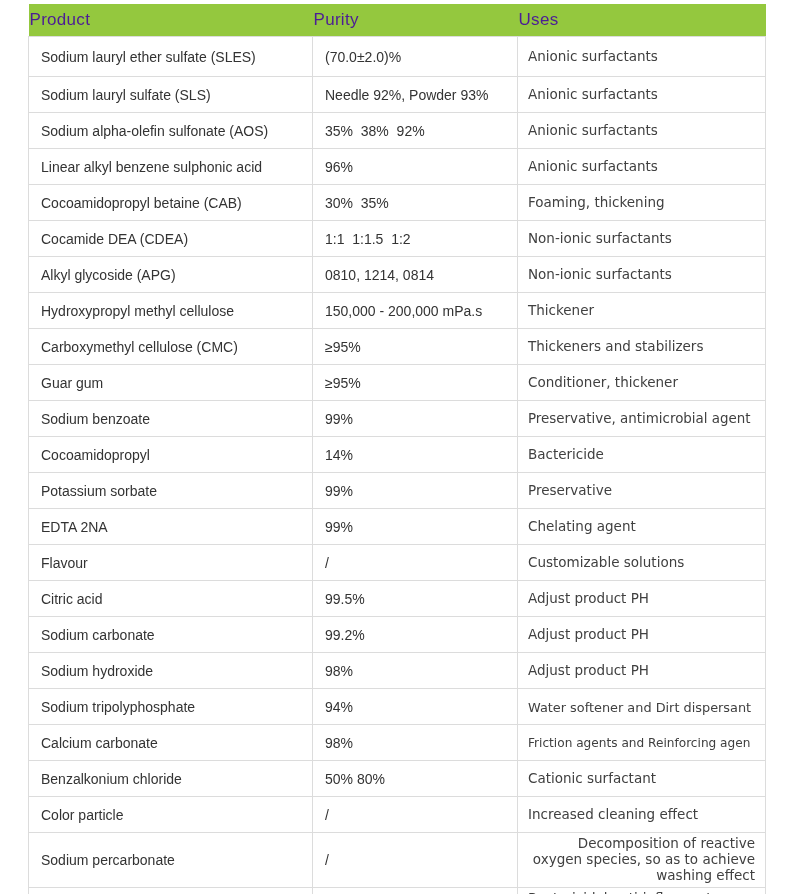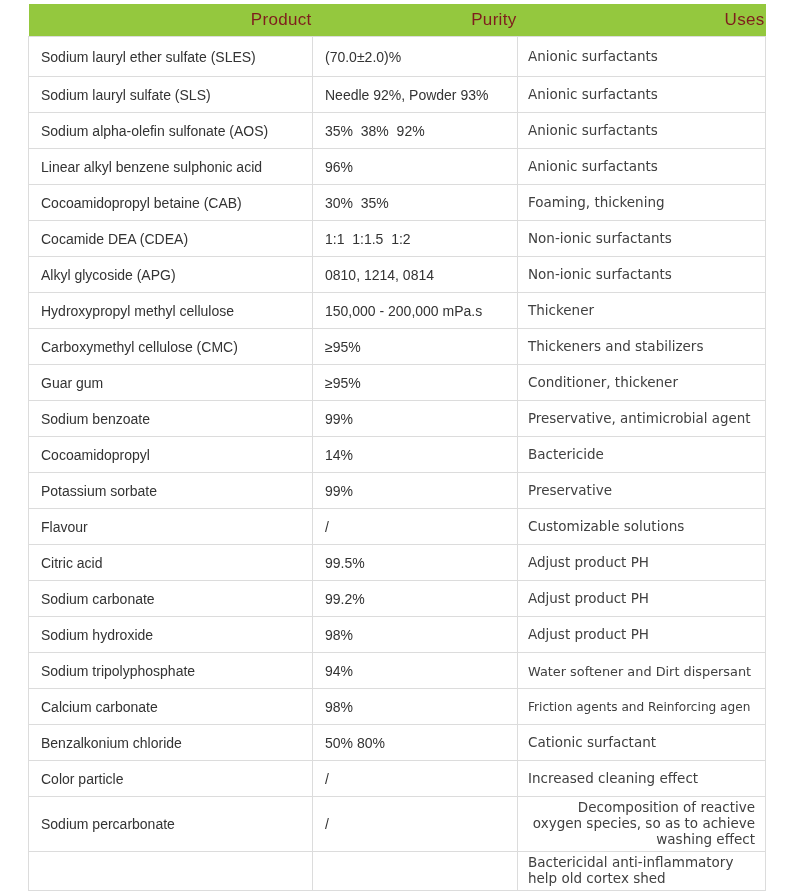--- a/index.html
+++ b/index.html
@@ -22,24 +22,24 @@
     width: 737px;
     border-collapse: collapse;
     table-layout: fixed;
   }
   col.c1 { width: 284px; }
   col.c2 { width: 205px; }
   col.c3 { width: 248px; }
   thead th {
     height: 30px;
     background: #94c83e;
-    color: #7f1d1d;
+    color: #4c1d95;
     font-size: 17px;
     font-weight: 400;
-    text-align: right;
+    text-align: left;
     vertical-align: middle;
     border: none;
     letter-spacing: 0.3px;
   }
   tbody td {
     border: 1px solid #dcdcdc;
     height: 29px;
     padding: 3px 10px 3px 12px;
     vertical-align: middle;
     overflow: hidden;
@@ -140,20 +140,25 @@
           <td class="cell product"><span class="txt">Cocoamidopropyl</span></td>
           <td class="cell purity"><span class="txt">14%</span></td>
           <td class="cell uses"><span class="txt">Bactericide</span></td>
         </tr>
         <tr>
           <td class="cell product"><span class="txt">Potassium sorbate</span></td>
           <td class="cell purity"><span class="txt">99%</span></td>
           <td class="cell uses"><span class="txt">Preservative</span></td>
         </tr>
         <tr>
+          <td class="cell product"><span class="txt">EDTA 2NA</span></td>
+          <td class="cell purity"><span class="txt">99%</span></td>
+          <td class="cell uses"><span class="txt">Chelating agent</span></td>
+        </tr>
+        <tr>
           <td class="cell product"><span class="txt">Flavour</span></td>
           <td class="cell purity"><span class="txt">/</span></td>
           <td class="cell uses"><span class="txt">Customizable solutions</span></td>
         </tr>
         <tr>
           <td class="cell product"><span class="txt">Citric acid</span></td>
           <td class="cell purity"><span class="txt">99.5%</span></td>
           <td class="cell uses"><span class="txt">Adjust product PH</span></td>
         </tr>
         <tr>

